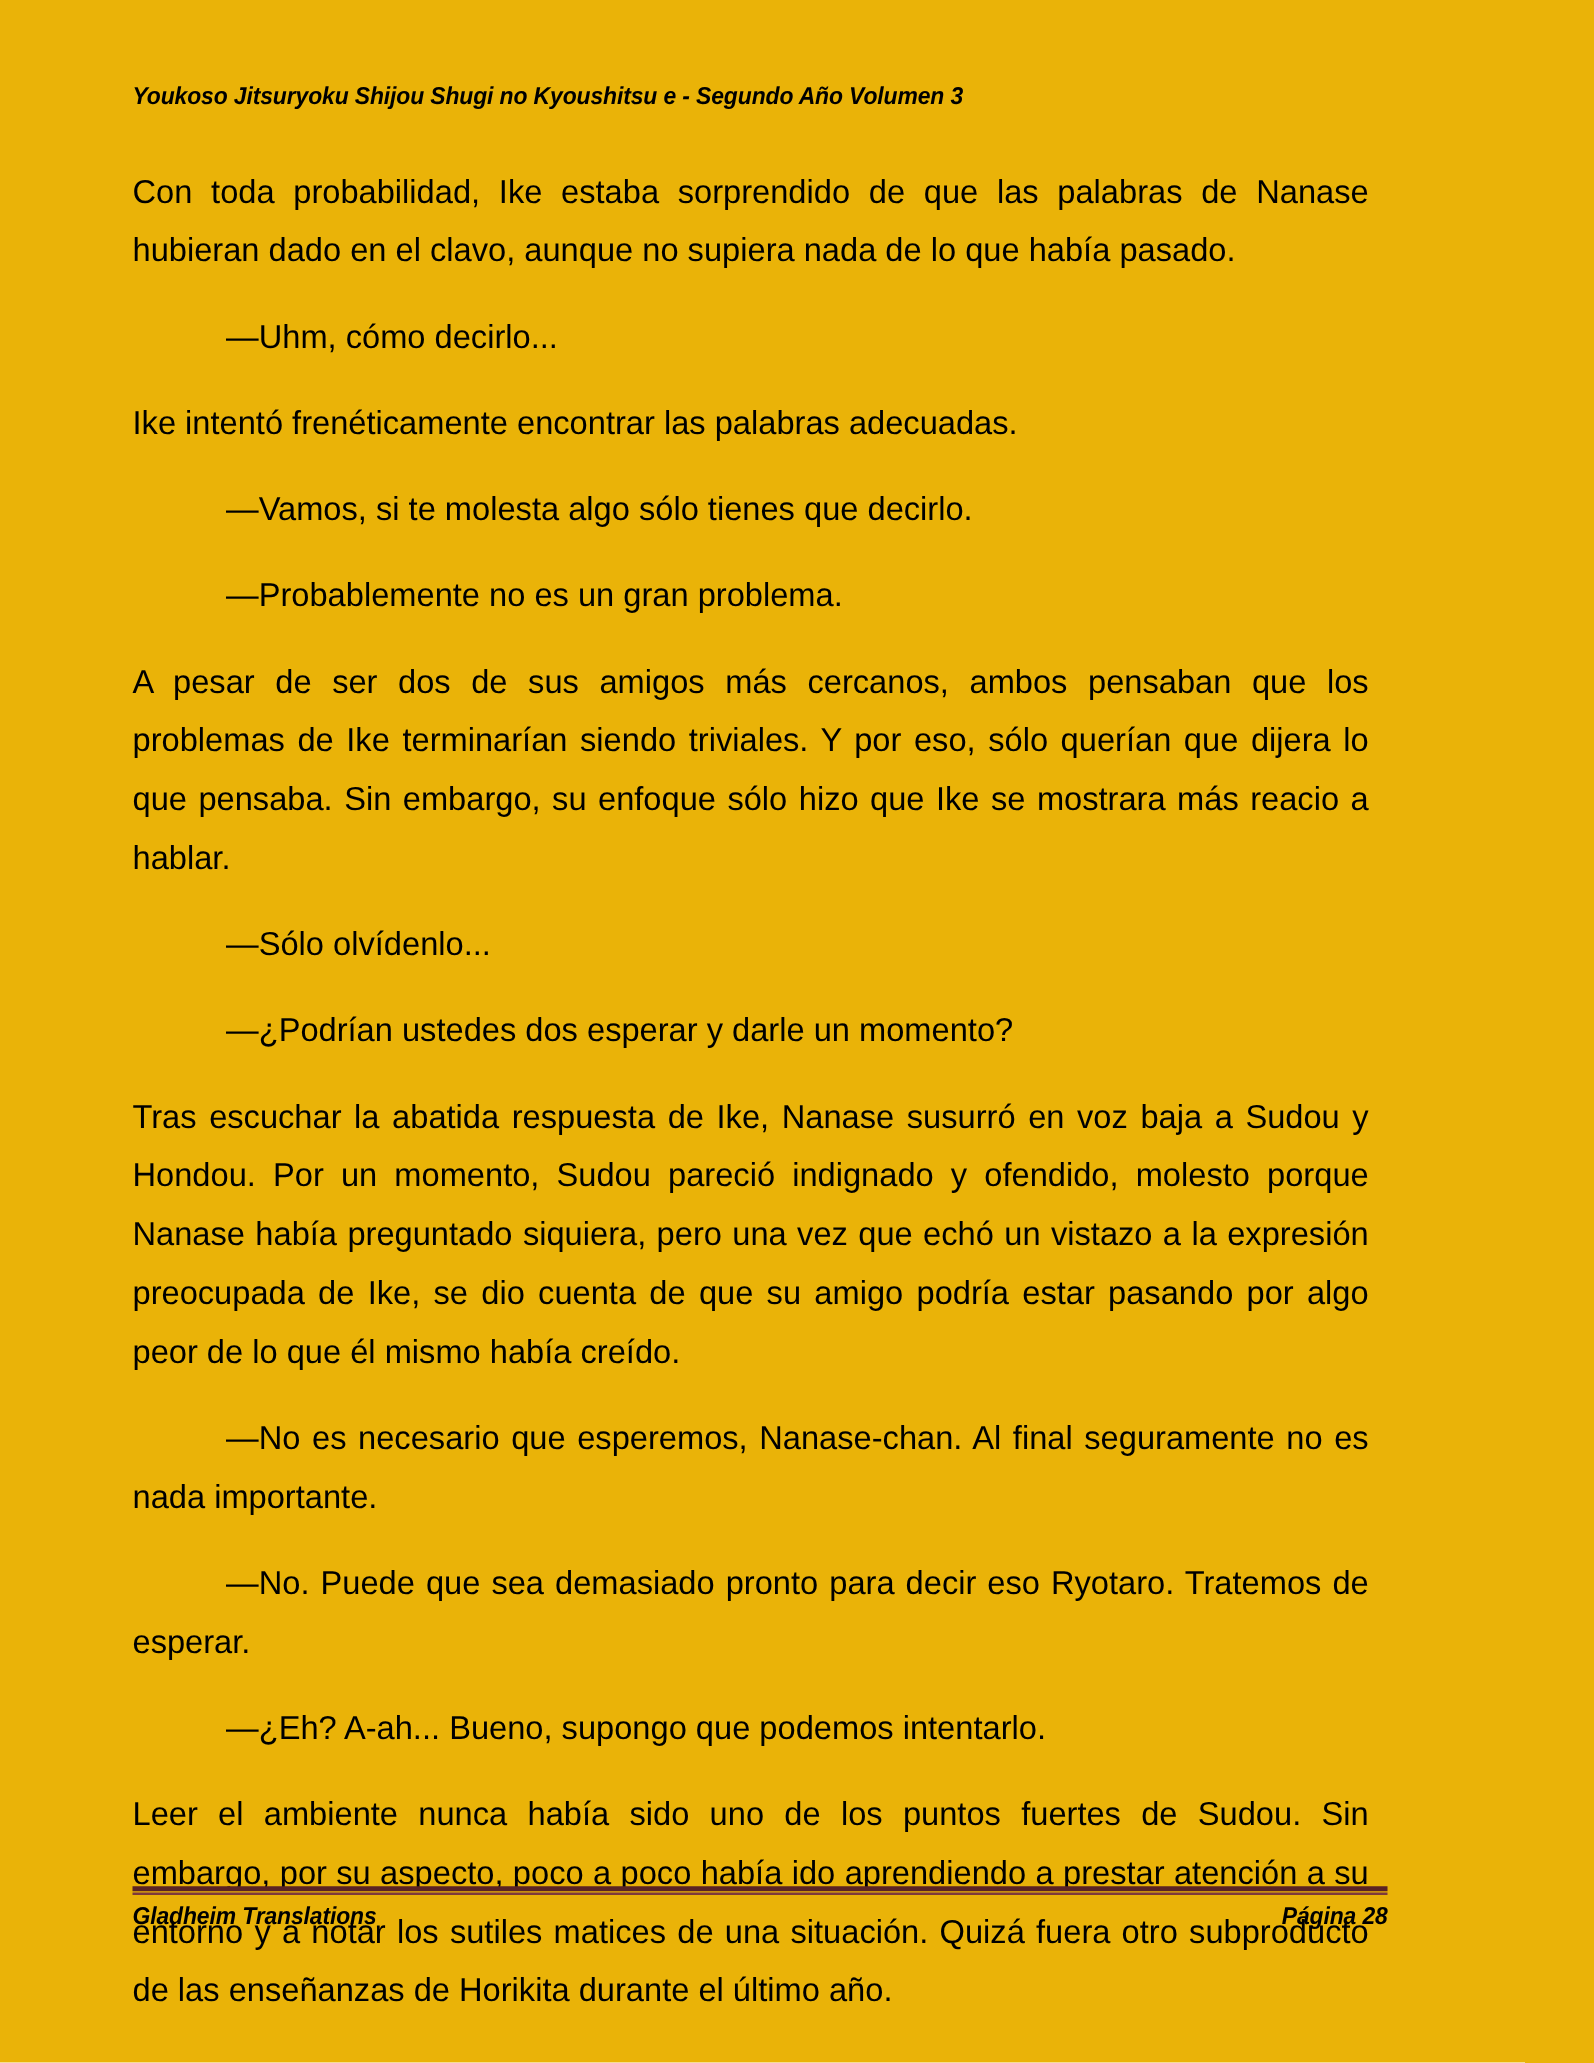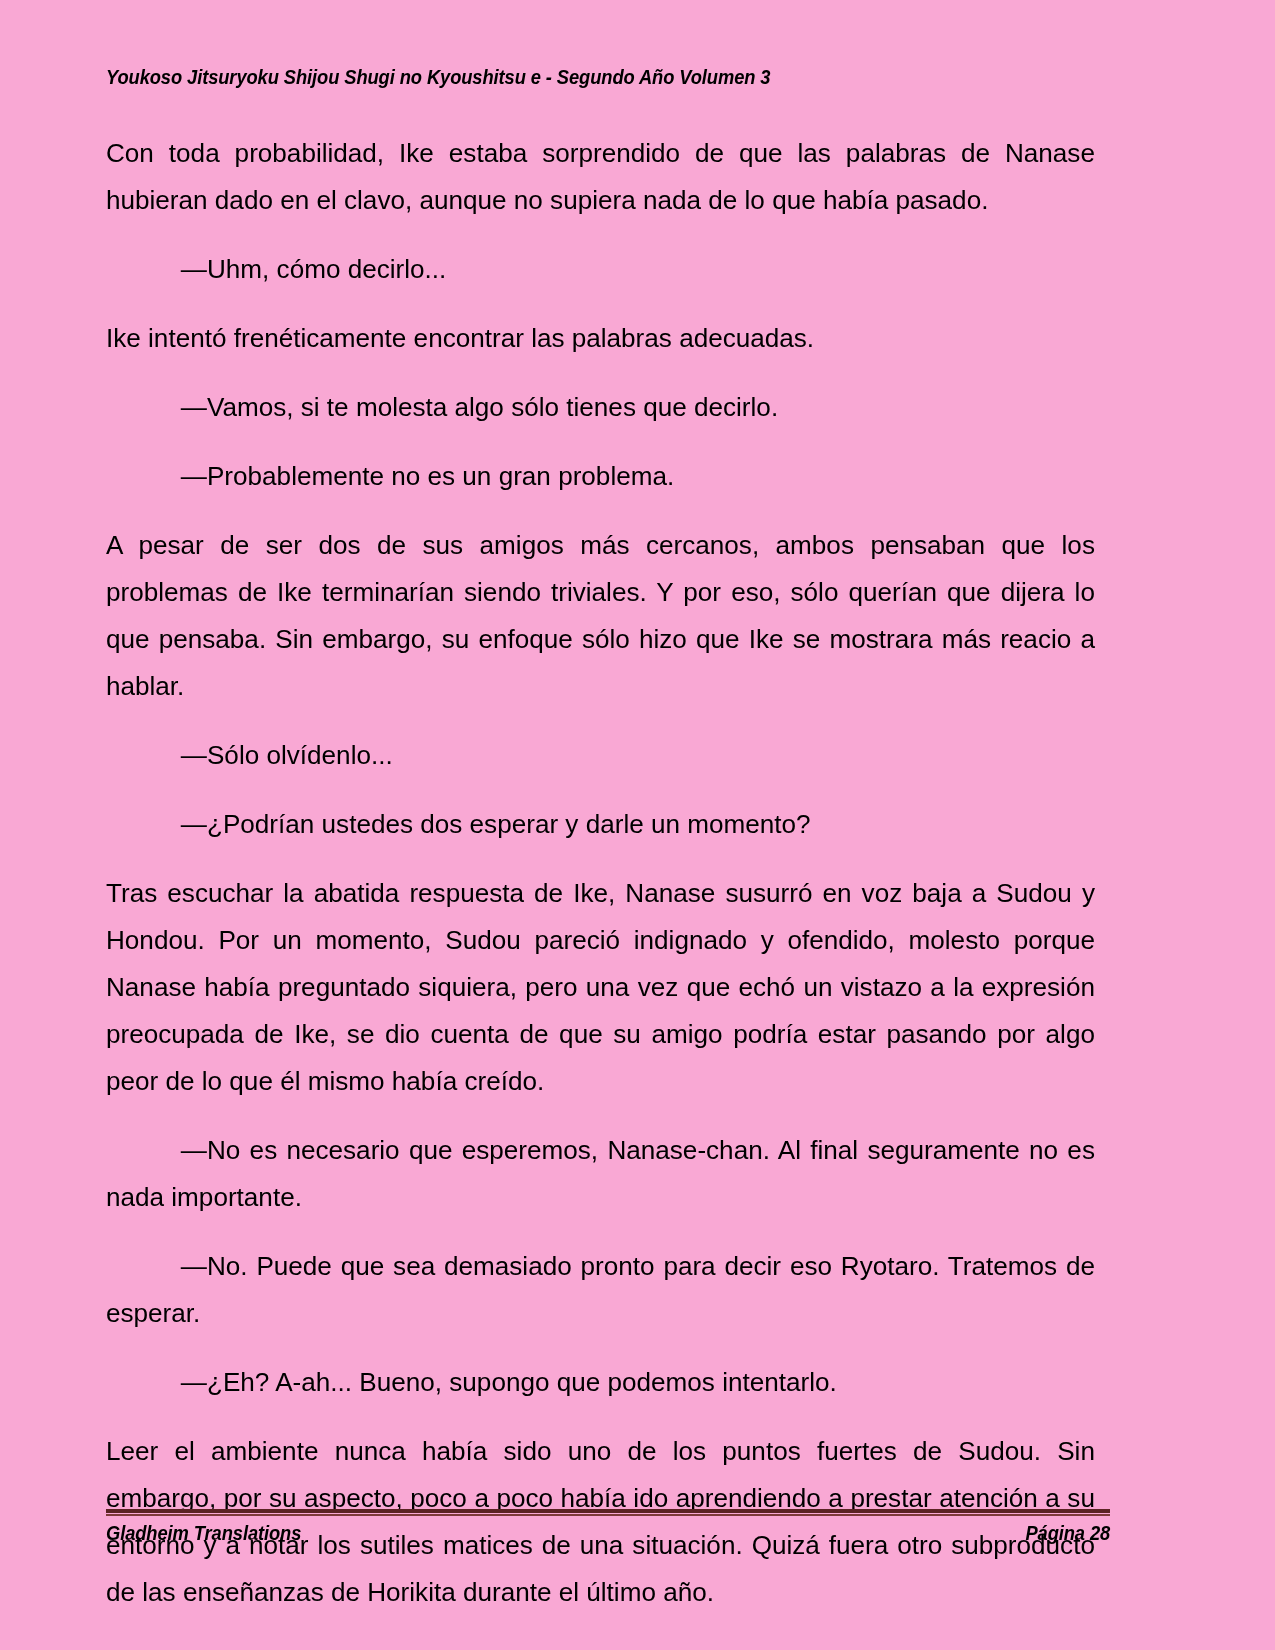--- a/index.html
+++ b/index.html
@@ -4,21 +4,21 @@
 <style>
   html, body {
     margin: 0;
     padding: 0;
     background: #ffffff;
   }
   .page {
     position: relative;
     width: 1275px;
     height: 1650px;
-    background: #f9a8d4;
+    background: #eab308;
     overflow: hidden;
     box-sizing: border-box;
     font-family: "Liberation Sans", sans-serif;
   }
 
   
   .header {
     position: absolute;
     left: 106px;
     top: 66px;

